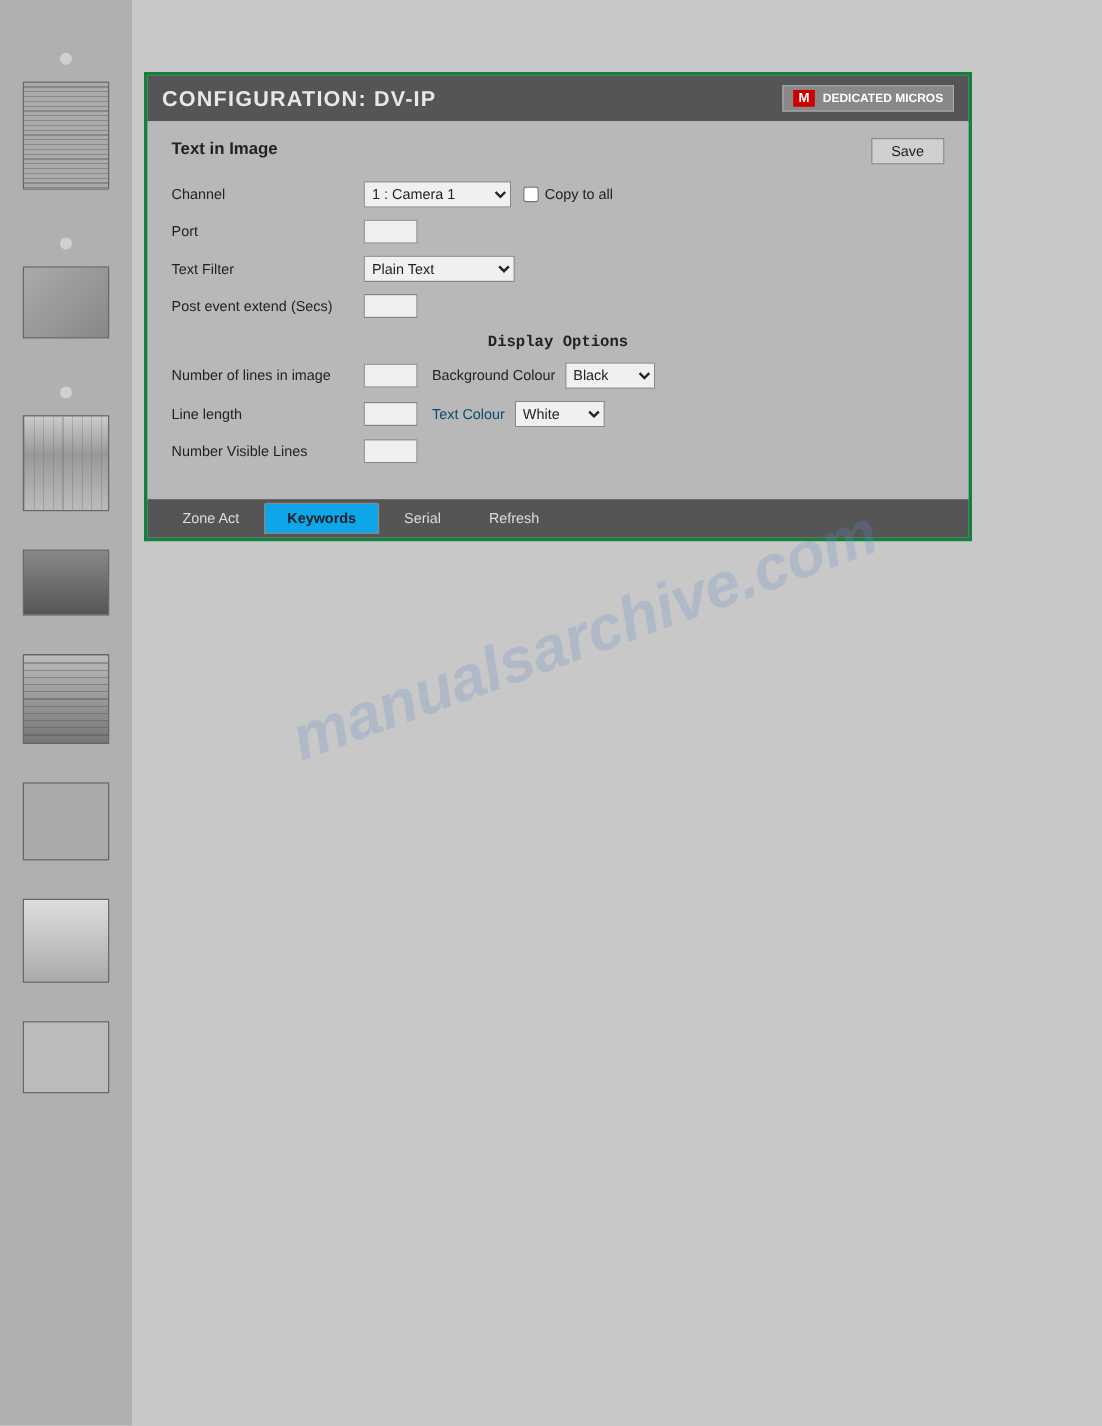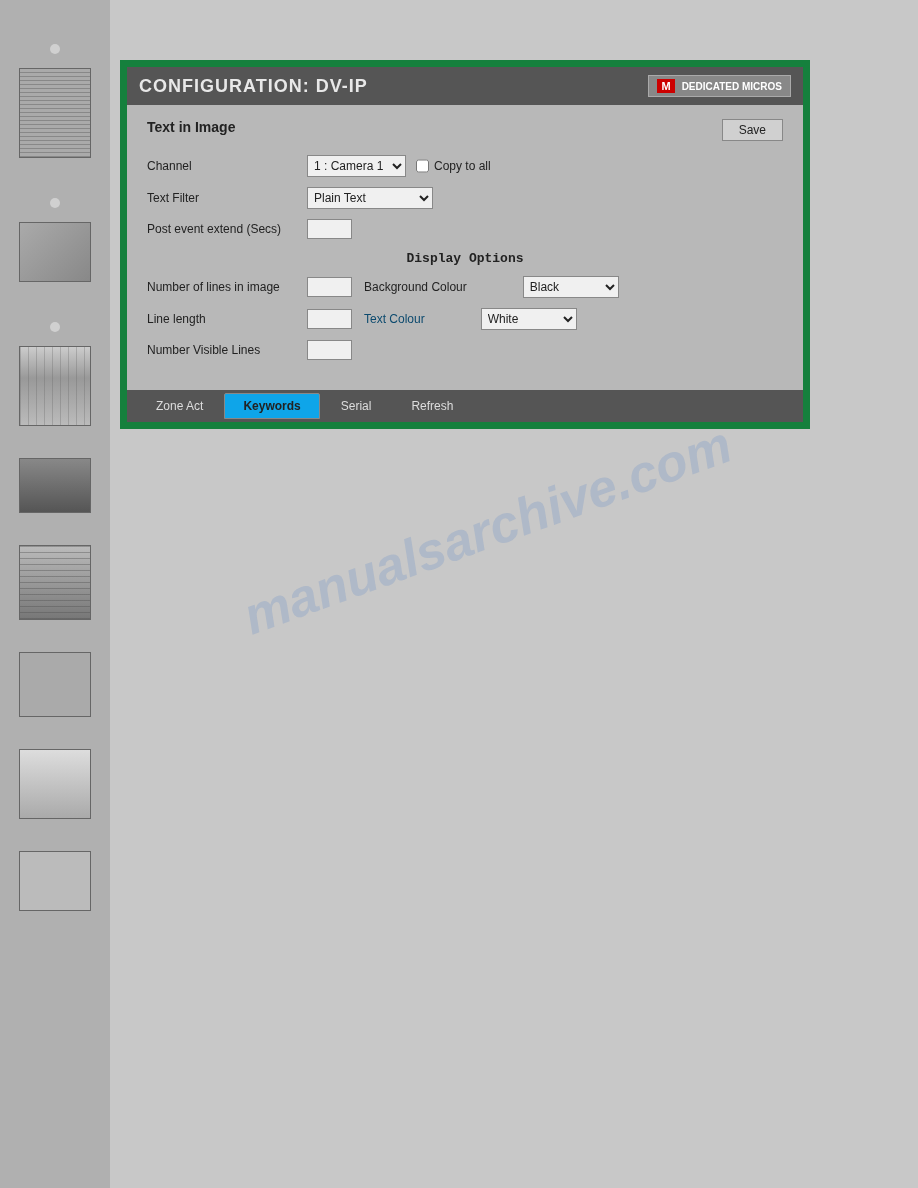--- a/index.html
+++ b/index.html
@@ -39,21 +39,21 @@
       flex: 1;
       padding: 20px 20px 20px 10px;
       display: flex;
       flex-direction: column;
       align-items: flex-start;
     }
 
     
     .config-box {
       width: 690px;
-      border: 7px solid #15803d;
+      border: 3px solid #15803d;
       background: #b8b8b8;
     }
 
     
     .config-header {
       background: #555;
       color: #fff;
       display: flex;
       align-items: center;
       justify-content: space-between;
@@ -146,34 +146,33 @@
     .form-select {
       font-size: 12px;
       background: #f0f0f0;
       border: 1px solid #888;
       color: #222;
       padding: 2px 2px;
       cursor: pointer;
     }
 
     .form-select-channel {
-      width: 99px;
+      width: 123px;
     }
 
     .form-select-off {
       width: 60px;
     }
 
     .form-select-filter {
       width: 126px;
     }
 
     .form-select-color {
-      width: 96px;
-      margin-left: 48px;
+      width: 75px;
     }
 
     .checkbox-label {
       display: flex;
       gap: 5px;
       margin-left: 10px;
       color: #222;
       font-size: 12px;
     }
 
@@ -350,20 +349,24 @@
         <select class="form-select form-select-channel">
           <option>1 : Camera 1</option>
         </select>
         <label class="checkbox-label">
           <input type="checkbox" style="">
           <span>Copy to all</span>
         </label>
       </div>
 
 
+      <div class="form-row">
+        <span class="form-label">Port</span>
+        <input type="text" class="form-control form-control-sm" style="">
+      </div>
 
       <div class="form-row">
         <span class="form-label">Text Filter</span>
         <select class="form-select form-select-filter">
           <option>Plain Text</option>
         </select>
       </div>
 
       <div class="form-row">
         <span class="form-label">Post event extend (Secs)</span>

